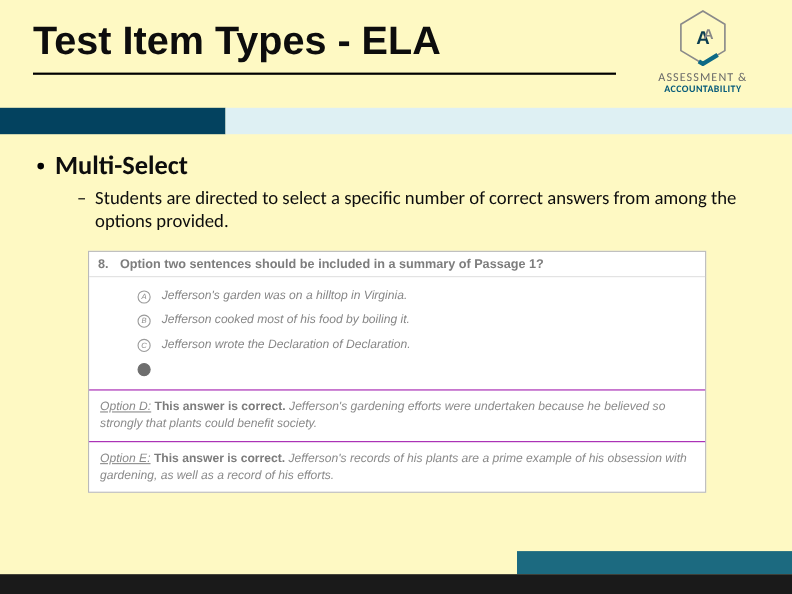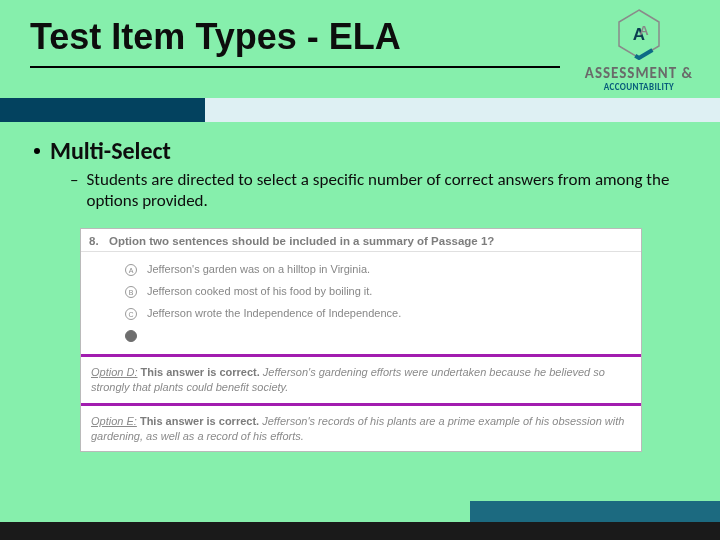--- a/index.html
+++ b/index.html
@@ -7,21 +7,21 @@
     margin: 0; padding: 0;
     width: 720px; height: 540px;
     font-family: Calibri, Arial, sans-serif;
     background: #fff;
     overflow: hidden;
     position: relative;
   }
   .slide {
     width: 720px; height: 540px;
     position: relative;
-    background: #86efac;
+    background: #fef9c3;
   }
   .title-area {
     position: absolute;
     top: 18px; left: 30px;
     width: 530px;
   }
   .title-text {
     font-size: 36px;
     font-weight: 700;
     color: #0d0d0d;
@@ -59,24 +59,24 @@
     width: 110px;
     text-align: center;
   }
   .logo-hex {
     width: 52px; height: 52px;
     margin: 0 auto 4px;
     position: relative;
   }
   .logo-hex svg { width: 52px; height: 52px; }
   .logo-text1 {
-    font-size: 15px;
+    font-size: 11px;
     letter-spacing: 1px;
     color: #6a6a6a;
-    font-weight: 700;
+    font-weight: 400;
   }
   .logo-text2 {
     font-size: 9px;
     letter-spacing: 0.4px;
     color: #075b7a;
     font-weight: 700;
     margin-top: -1px;
     text-align: center;
   }
   .body {
@@ -140,20 +140,21 @@
   .q-num { width: 20px; flex: none; }
   .options {
     padding: 6px 8px 8px 44px;
   }
   .opt {
     display: flex;
     align-items: flex-start;
     padding: 5px 0;
     font-size: 11px;
     color: #878787;
+    font-style: italic;
   }
   .opt-bubble {
     width: 12px; height: 12px;
     border-radius: 50%;
     margin-right: 10px;
     flex: none;
     position: relative;
     top: 1px;
   }
   .bubble-open {
@@ -163,21 +164,21 @@
     font-size: 7px;
     text-align: center;
     line-height: 11px;
     color: #8a8a8a;
   }
   .bubble-fill {
     background: #6e6e6e;
     border: 1px solid #6e6e6e;
   }
   .feedback {
-    border-top: 3px solid #a21caf;
+    border-top: 1px solid #a21caf;
     padding: 8px 10px;
     font-size: 11px;
     color: #8a8a8a;
     line-height: 1.35;
     font-style: italic;
   }
   .feedback .lead {
     font-style: italic;
     text-decoration: underline;
     font-weight: 400;
@@ -261,21 +262,21 @@
         <div class="opt">
           <div class="opt-bubble bubble-open">
             <div class="bubble-label">B</div>
           </div>
           <div>Jefferson cooked most of his food by boiling it.</div>
         </div>
         <div class="opt">
           <div class="opt-bubble bubble-open">
             <div class="bubble-label">C</div>
           </div>
-          <div>Jefferson wrote the Independence of Independence.</div>
+          <div>Jefferson wrote the Declaration of Declaration.</div>
         </div>
         <div class="opt">
           <div class="opt-bubble bubble-fill"></div>
         </div>
       </div>
     <div id="feedback-list">
         <div class="feedback"><span class="lead">Option D:</span> <span class="strong">This answer is correct.</span><span style="font-style: italic;"> Jefferson's gardening efforts were undertaken because he believed so strongly that plants could benefit society.</span></div>
         <div class="feedback"><span class="lead">Option E:</span> <span class="strong">This answer is correct.</span><span style="font-style: italic;"> Jefferson's records of his plants are a prime example of his obsession with gardening, as well as a record of his efforts.</span></div>
       </div>
   </div>

